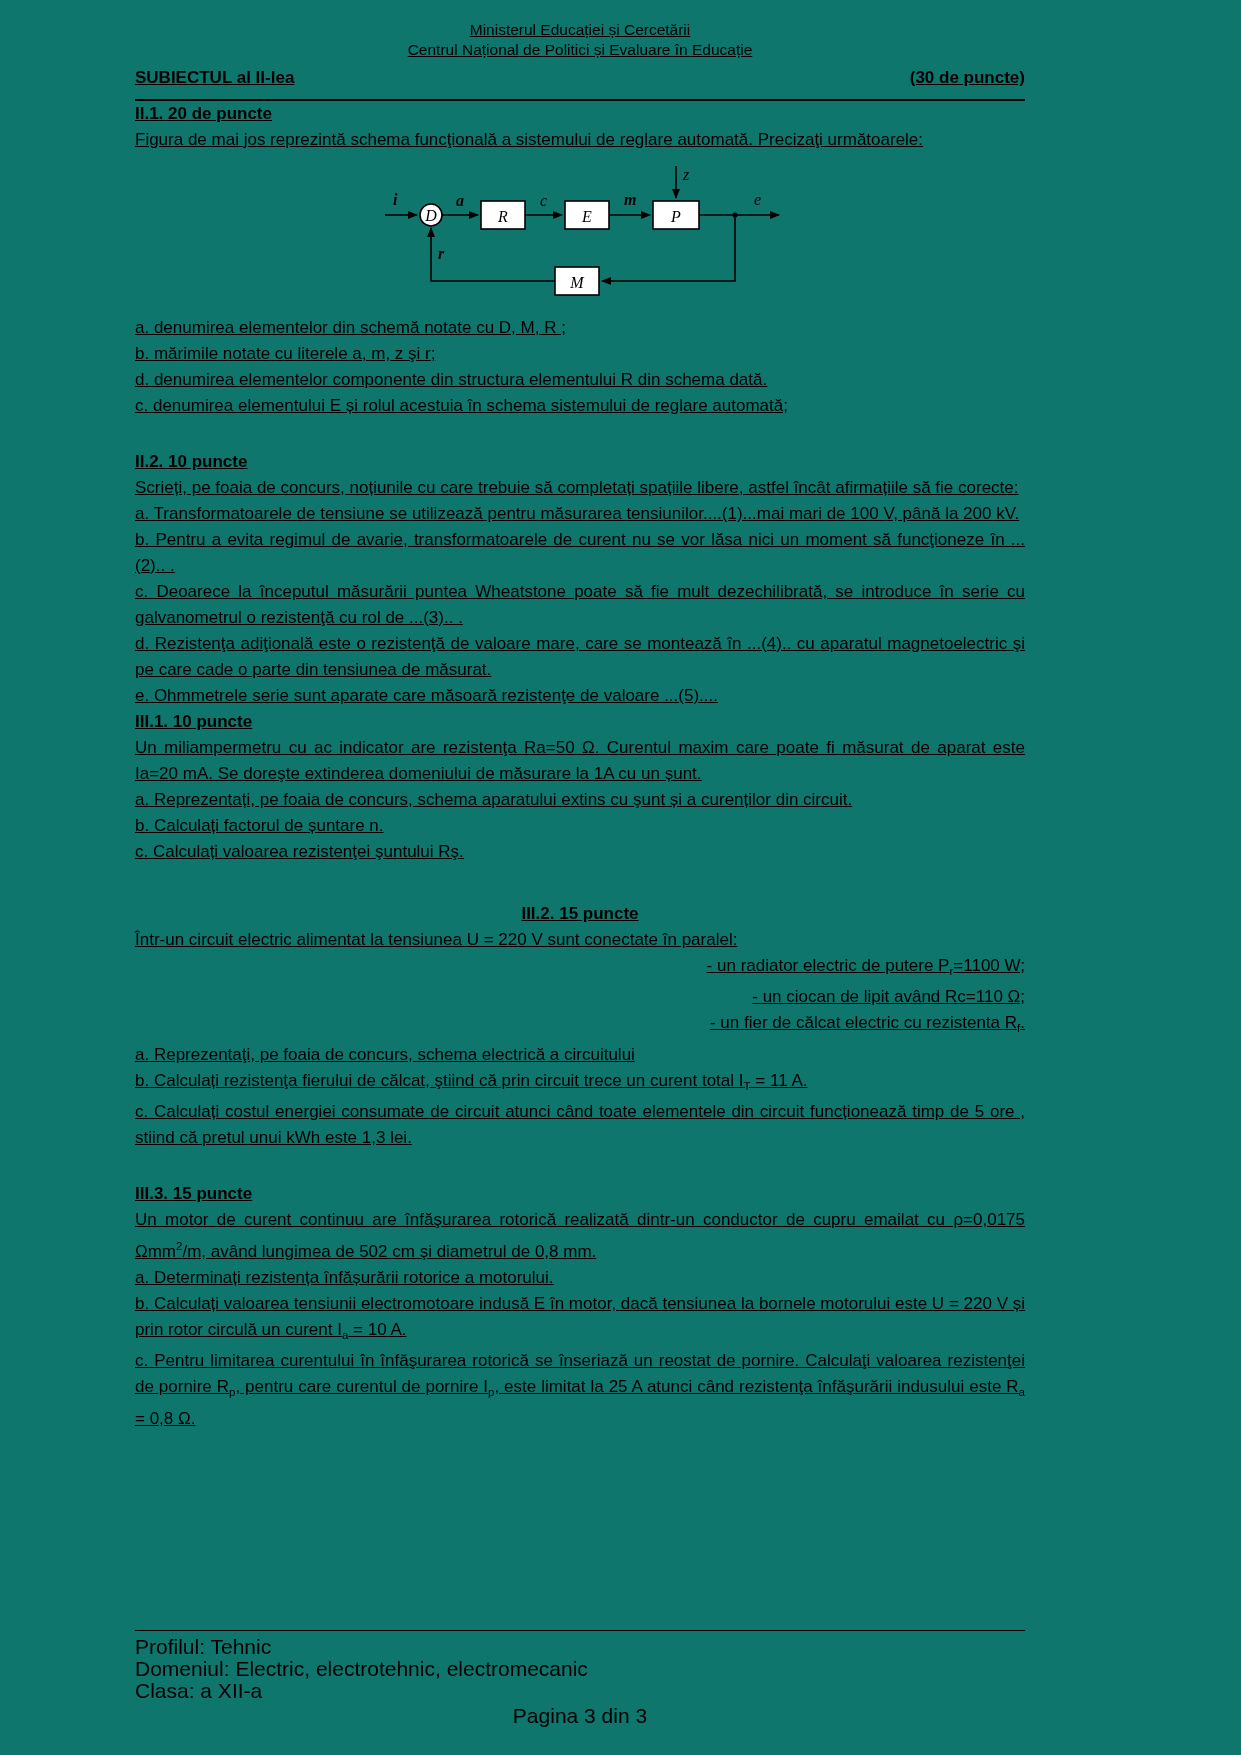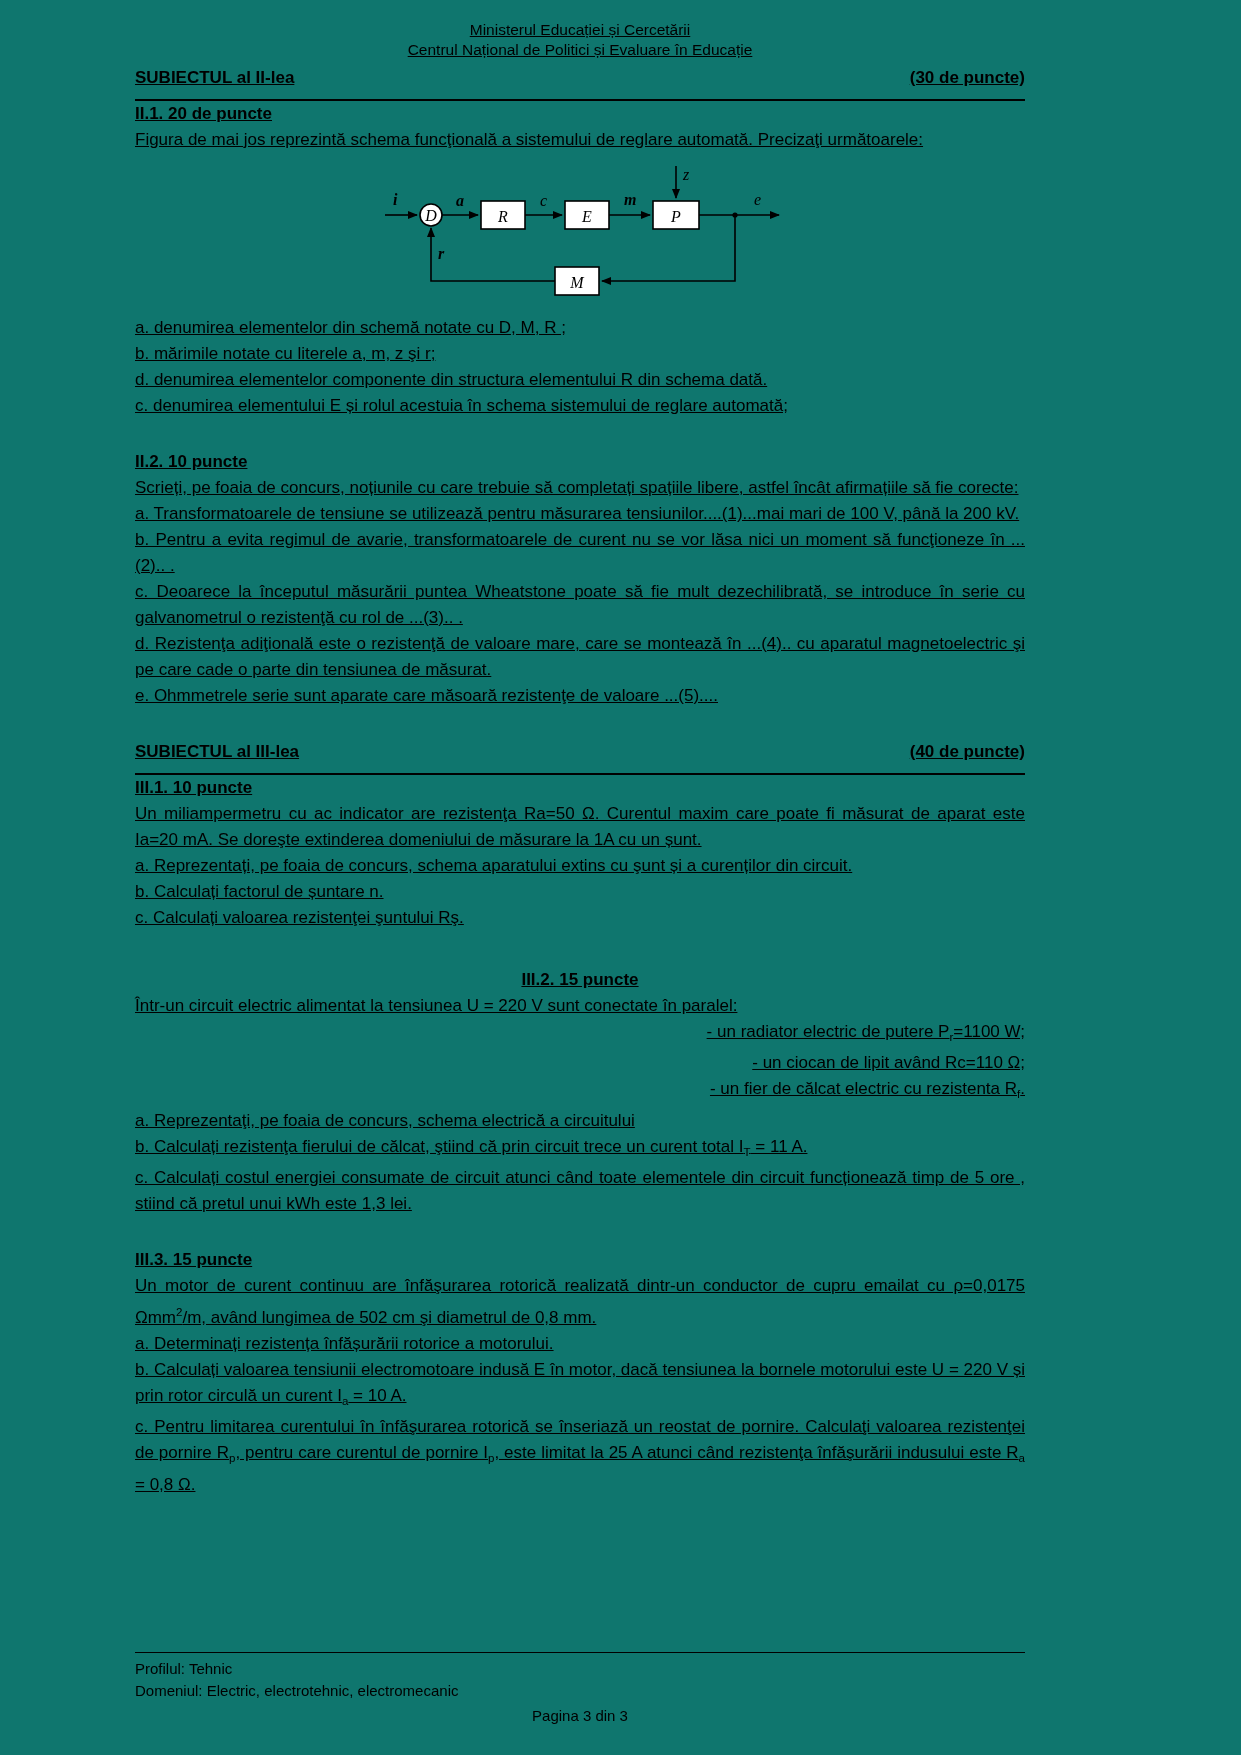--- a/index.html
+++ b/index.html
@@ -46,21 +46,21 @@
     fill: #000;
   }
   .dbold { font-weight: bold; }
   sub { font-size: 0.68em; }
   sup { font-size: 0.68em; }
   .footer {
     position: absolute;
     left: 135px;
     right: 216px;
     bottom: 28px;
-    font-size: 15px;
+    font-size: 21px;
     line-height: 22px;
   }
   .footer-rule { border-top: 1.5px solid #000; margin-bottom: 5px; }
   .page-num { text-align: center; margin-top: 3px; }
 </style>
 </head>
 <body>
 
 <div class="page">
   <div class="content">
@@ -127,24 +127,20 @@
     </div>
 
     <div class="part-heading sp30">II.2. 10 puncte</div>
     <p>Scrieți, pe foaia de concurs, noțiunile cu care trebuie să completați spațiile libere, astfel încât afirmațiile să fie corecte:</p>
     <p>a. Transformatoarele de tensiune se utilizează pentru măsurarea tensiunilor....(1)...mai mari de 100 V, până la 200 kV.</p>
     <p>b. Pentru a evita regimul de avarie, transformatoarele de curent nu se vor lăsa nici un moment să funcţioneze în ...(2).. .</p>
     <p>c. Deoarece la începutul măsurării puntea Wheatstone poate să fie mult dezechilibrată, se introduce în serie cu galvanometrul o rezistenţă cu rol de ...(3).. .</p>
     <p>d. Rezistenţa adiţională este o rezistenţă de valoare mare, care se montează în ...(4).. cu aparatul magnetoelectric şi pe care cade o parte din tensiunea de măsurat.</p>
     <p>e. Ohmmetrele serie sunt aparate care măsoară rezistenţe de valoare ...(5)....</p>
 
-    <div class="subject-row sp30">
-      <span>SUBIECTUL al III-lea</span>
-      <span>(40 de puncte)</span>
-    </div>
 
     <div class="part-heading">III.1. 10 puncte</div>
     <p>Un miliampermetru cu ac indicator are rezistenţa Ra=50 Ω. Curentul maxim care poate fi măsurat de aparat este Ia=20 mA. Se doreşte extinderea domeniului de măsurare la 1A cu un șunt.</p>
     <p>a. Reprezentați, pe foaia de concurs, schema aparatului extins cu şunt și a curenților din circuit.</p>
     <p>b. Calculați factorul de șuntare n.</p>
     <p>c. Calculați valoarea rezistenţei şuntului Rş.</p>
 
     <div class="part-heading sp36">III.2. 15 puncte</div>
     <p>Într-un circuit electric alimentat la tensiunea U = 220 V sunt conectate în paralel:</p>
     <p class="bullet">- un radiator electric de putere P<sub>r</sub>=1100 W;</p>
@@ -159,15 +155,16 @@
     <p>a. Determinați rezistența înfășurării rotorice a motorului.</p>
     <p>b. Calculați valoarea tensiunii electromotoare indusă E în motor, dacă tensiunea la bornele motorului este U = 220 V și prin rotor circulă un curent I<sub>a</sub> = 10 A.</p>
     <p>c. Pentru limitarea curentului în înfăşurarea rotorică se înseriază un reostat de pornire. Calculaţi valoarea rezistenţei de pornire R<sub>p</sub>, pentru care curentul de pornire I<sub>p</sub>, este limitat la 25 A atunci când rezistenţa înfăşurării indusului este R<sub>a</sub> = 0,8 Ω.</p>
 
   </div>
 
   <div class="footer">
     <div class="footer-rule"></div>
     <div>Profilul: Tehnic</div>
     <div>Domeniul: Electric, electrotehnic, electromecanic</div>
+    <div>Clasa: a XII-a</div>
     <div class="page-num">Pagina 3 din 3</div>
   </div>
 </div>
 
 </body></html>

